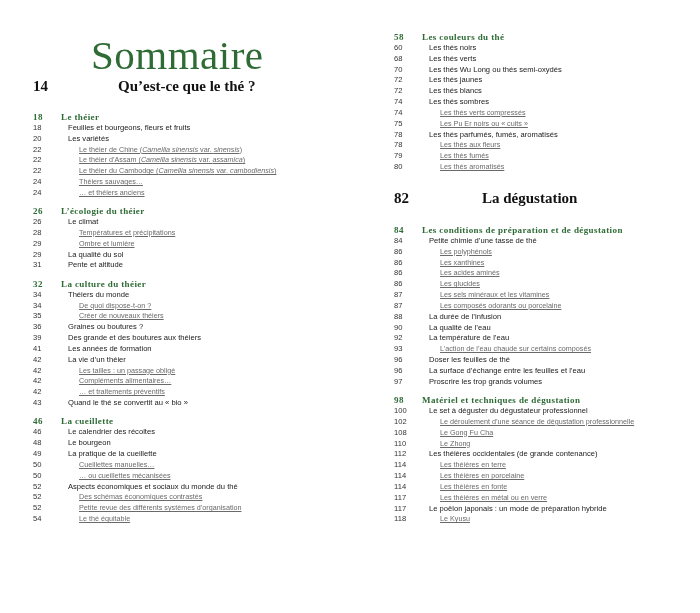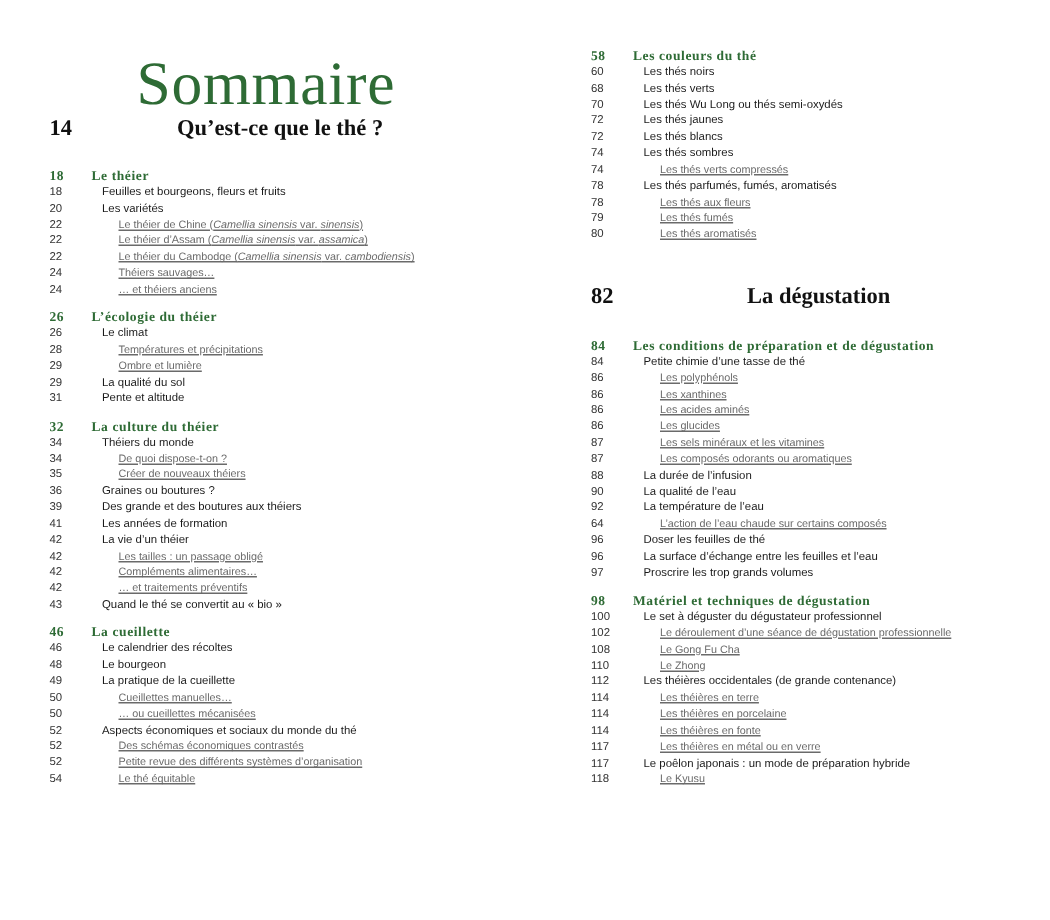--- a/index.html
+++ b/index.html
@@ -26,21 +26,21 @@
 
 <div class="title">Sommaire</div>
 
 <div class="part" style="left:33px; top:77px; width:300px;">
   <span class="pnum">14</span>
   <span class="ptitle" style="left:85px;">Qu’est-ce que le thé ?</span>
 </div>
 
 <div class="part" style="left:394px; top:189px; width:300px;">
   <span class="pnum">82</span>
-  <span class="ptitle" style="left:104px;text-align:center;">La dégustation</span>
+  <span class="ptitle" style="left:88px;text-align:center;">La dégustation</span>
 </div>
 
 <div class="col" id="col-left" style="left:33px; top:112px; width:300px;">
     <div class="row l0">
       <span class="num">18</span>
       <span class="txt">Le théier</span>
     </div>
     <div class="row l1">
       <span class="num">18</span>
       <span class="txt">Feuilles et bourgeons, fleurs et fruits</span>
@@ -211,20 +211,24 @@
       <span class="txt">Les thés blancs</span>
     </div>
     <div class="row l1">
       <span class="num">74</span>
       <span class="txt">Les thés sombres</span>
     </div>
     <div class="row l2">
       <span class="num">74</span>
       <span class="txt">Les thés verts compressés</span>
     </div>
+    <div class="row l2">
+      <span class="num">75</span>
+      <span class="txt">Les Pu Er noirs ou « cuits »</span>
+    </div>
     <div class="row l1">
       <span class="num">78</span>
       <span class="txt">Les thés parfumés, fumés, aromatisés</span>
     </div>
     <div class="row l2">
       <span class="num">78</span>
       <span class="txt">Les thés aux fleurs</span>
     </div>
     <div class="row l2">
       <span class="num">79</span>
@@ -259,36 +263,36 @@
     <div class="row l2">
       <span class="num">86</span>
       <span class="txt">Les glucides</span>
     </div>
     <div class="row l2">
       <span class="num">87</span>
       <span class="txt">Les sels minéraux et les vitamines</span>
     </div>
     <div class="row l2">
       <span class="num">87</span>
-      <span class="txt">Les composés odorants ou aromatiques</span>
+      <span class="txt">Les composés odorants ou porcelaine</span>
     </div>
     <div class="row l1">
       <span class="num">88</span>
       <span class="txt">La durée de l’infusion</span>
     </div>
     <div class="row l1">
       <span class="num">90</span>
       <span class="txt">La qualité de l’eau</span>
     </div>
     <div class="row l1">
       <span class="num">92</span>
       <span class="txt">La température de l’eau</span>
     </div>
     <div class="row l2">
-      <span class="num">64</span>
+      <span class="num">93</span>
       <span class="txt">L’action de l’eau chaude sur certains composés</span>
     </div>
     <div class="row l1">
       <span class="num">96</span>
       <span class="txt">Doser les feuilles de thé</span>
     </div>
     <div class="row l1">
       <span class="num">96</span>
       <span class="txt">La surface d’échange entre les feuilles et l’eau</span>
     </div>

